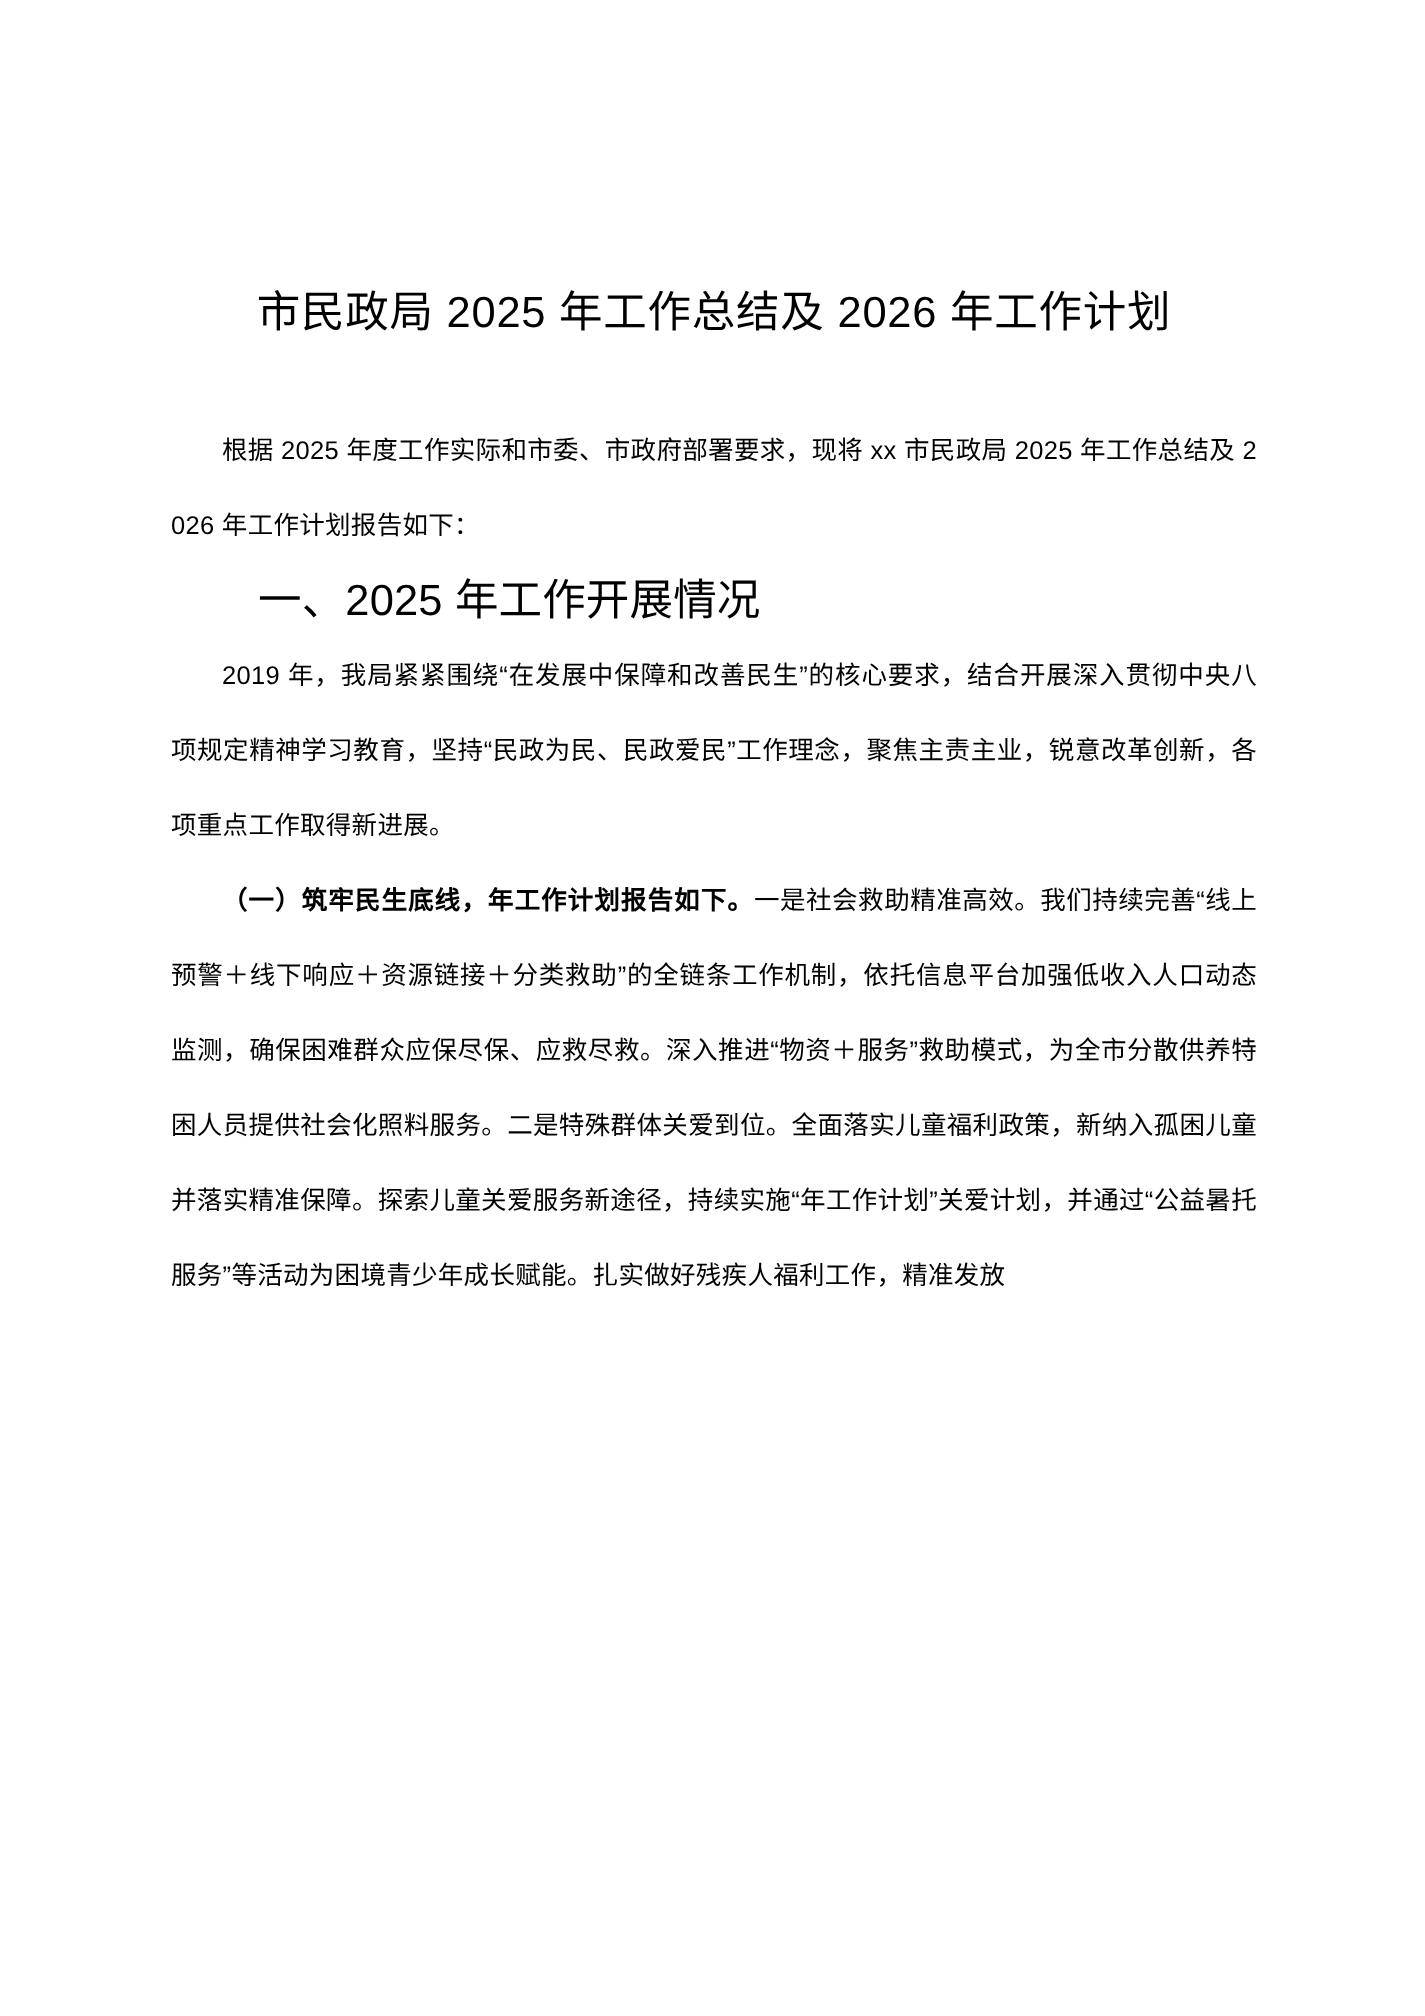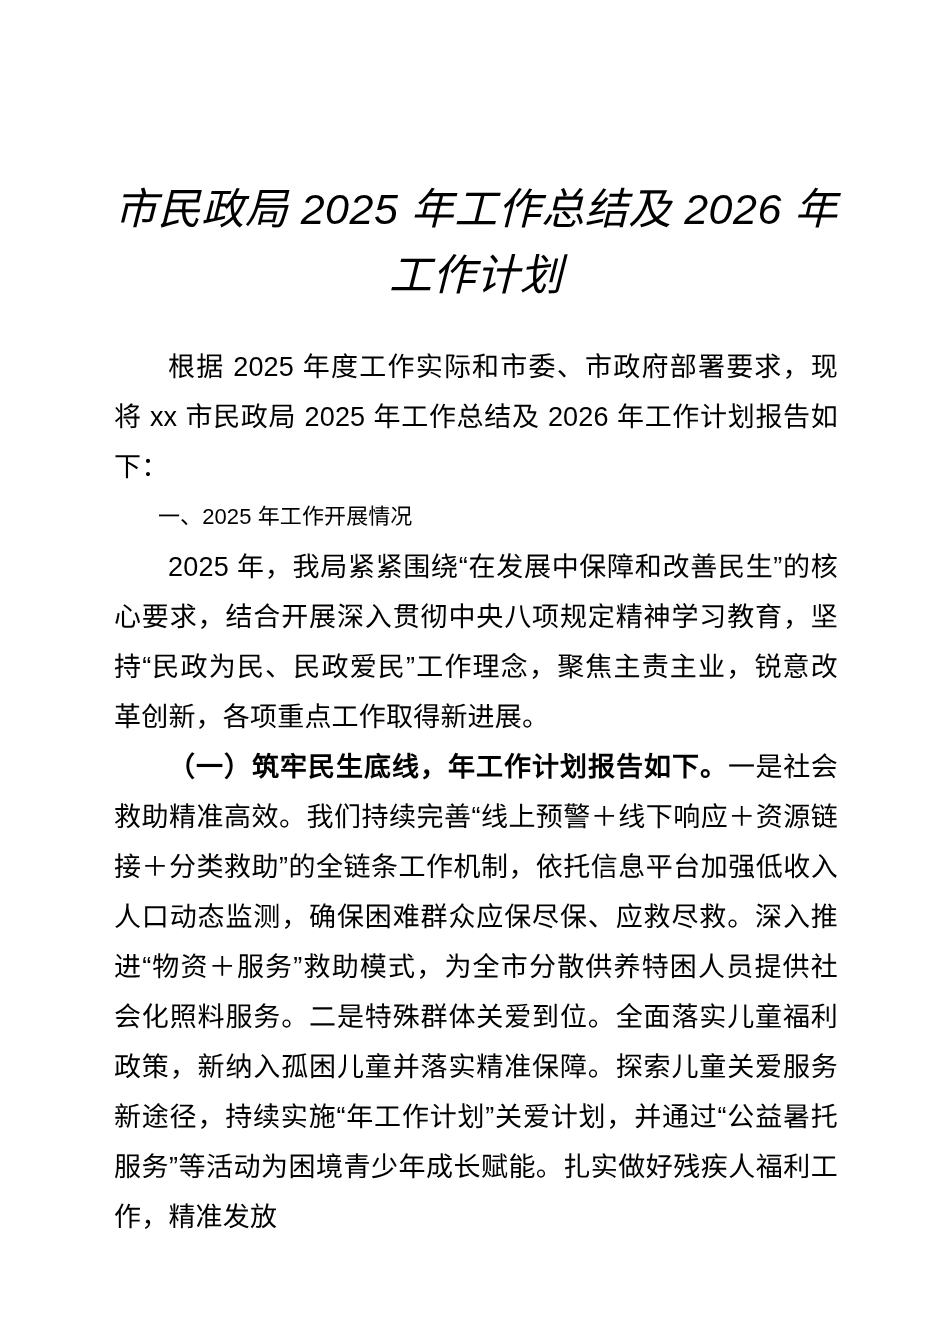--- a/index.html
+++ b/index.html
@@ -28,53 +28,52 @@
   
   .doc-body {
     position: absolute;
     left: 114px;
     top: 0;
     width: 724px;
   }
 
   
   .doc-title {
-    font-size: 43px;
+    font-size: 29px;
     line-height: 66px;
     font-weight: 400;
     text-align: center;
     letter-spacing: 0.5px;
     margin: 0;
     padding-top: 176px;
     padding-bottom: 0;
     white-space: pre-wrap;
     word-break: break-all;
-    font-style: italic;
   }
 
   
   .para {
-    font-size: 27px;
+    font-size: 17px;
     line-height: 50px;
     margin: 0;
     text-align: justify;
     text-justify: inter-ideograph;
     text-indent: 2em;
     letter-spacing: 0.2px;
     word-break: break-all;
     hyphens: none;
   }
 
   .para.first-para {
     margin-top: 34px;
   }
 
   
   .para.section-heading {
-    font-size: 22px;
+    font-size: 29px;
     line-height: 50px;
     text-align: left;
     text-indent: 2em;
     letter-spacing: 0.1px;
   }
 
   
   .para .bold-run {
     font-weight: 700;
     letter-spacing: 0.6px;
@@ -91,19 +90,19 @@
 <div class="page">
 
   <div class="doc-body">
 
     <h1 class="doc-title">市民政局 2025 年工作总结及 2026 年工作计划</h1>
 
     <p class="para first-para">根据 2025 年度工作实际和市委、市政府部署要求，现将 xx 市民政局 2025 年工作总结及 2026 年工作计划报告如下：</p>
 
     <p class="para section-heading">一、2025 年工作开展情况</p>
 
-    <p class="para">2025 年，我局紧紧围绕“在发展中保障和改善民生”的核心要求，结合开展深入贯彻中央八项规定精神学习教育，坚持“民政为民、民政爱民”工作理念，聚焦主责主业，锐意改革创新，各项重点工作取得新进展。</p>
+    <p class="para">2019 年，我局紧紧围绕“在发展中保障和改善民生”的核心要求，结合开展深入贯彻中央八项规定精神学习教育，坚持“民政为民、民政爱民”工作理念，聚焦主责主业，锐意改革创新，各项重点工作取得新进展。</p>
 
     <p class="para"><span class="bold-run">（一）筑牢民生底线，年工作计划报告如下。</span><span class="regular-run">一是社会救助精准高效。我们持续完善“线上预警＋线下响应＋资源链接＋分类救助”的全链条工作机制，依托信息平台加强低收入人口动态监测，确保困难群众应保尽保、应救尽救。深入推进“物资＋服务”救助模式，为全市分散供养特困人员提供社会化照料服务。二是特殊群体关爱到位。全面落实儿童福利政策，新纳入孤困儿童并落实精准保障。探索儿童关爱服务新途径，持续实施“年工作计划”关爱计划，并通过“公益暑托服务”等活动为困境青少年成长赋能。扎实做好残疾人福利工作，精准发放</span></p>
 
   </div>
 
 </div>
 
 </body></html>

